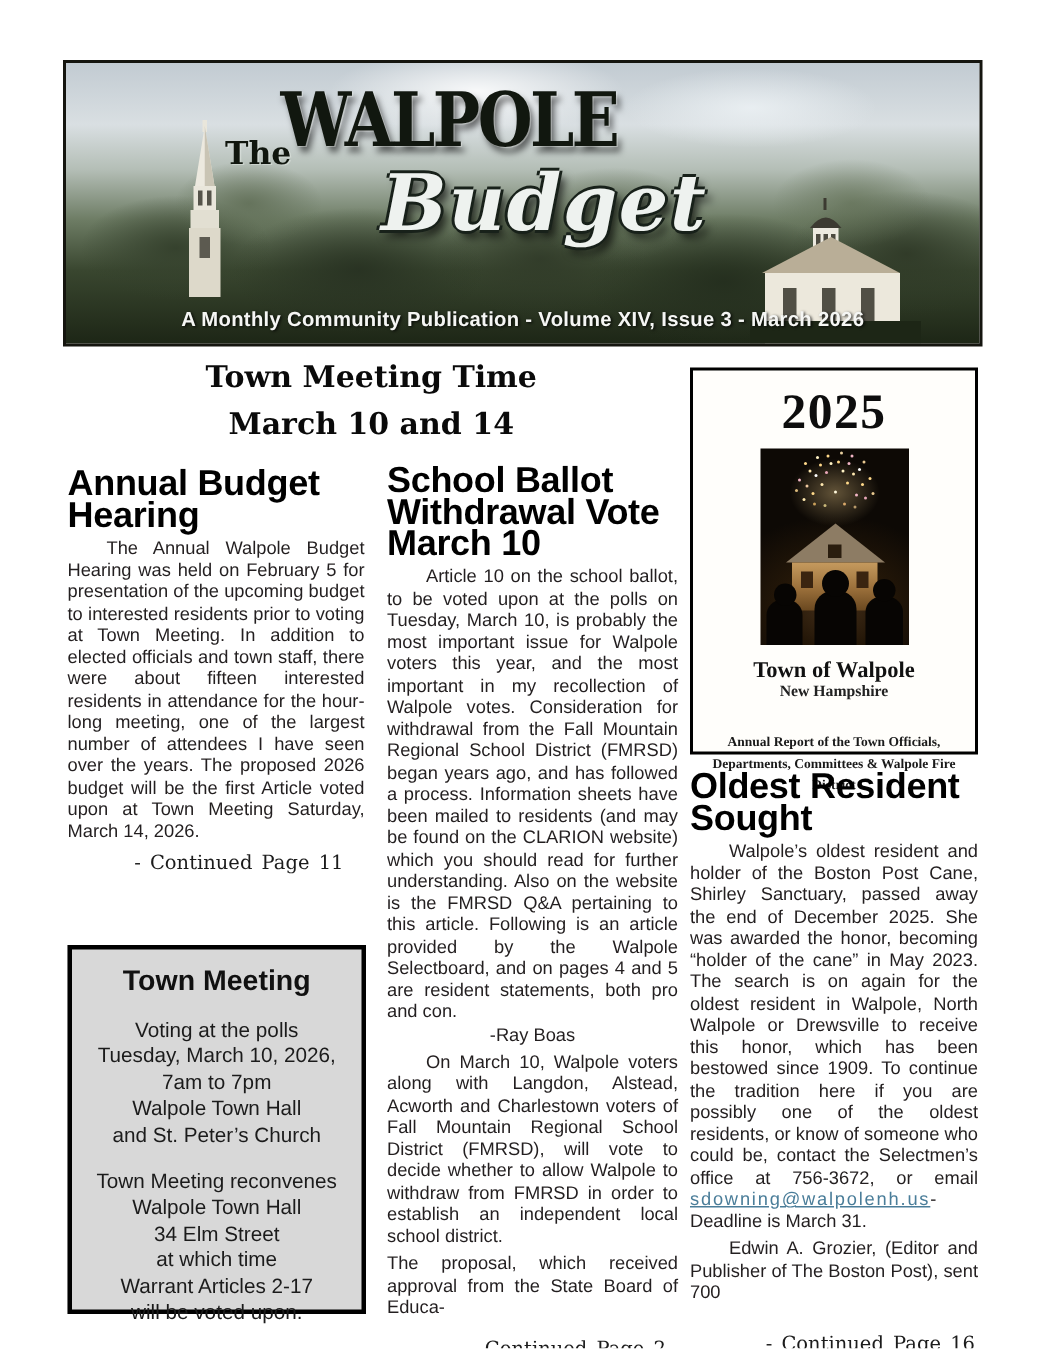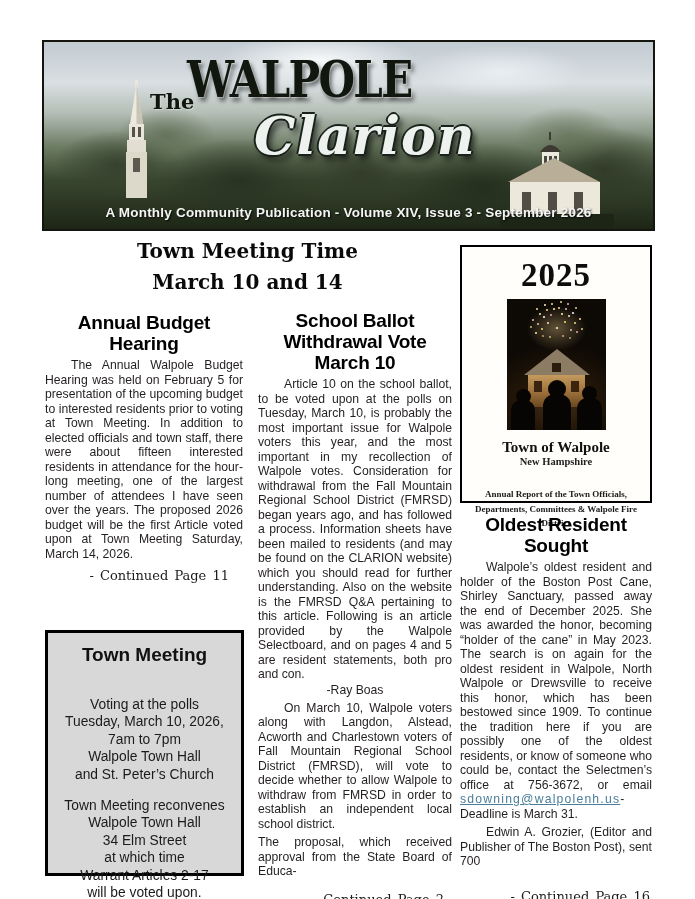--- a/index.html
+++ b/index.html
@@ -40,37 +40,37 @@
 
   
   .headline{position:absolute;left:45px;top:236px;width:405px;text-align:center;
     font-family:"DejaVu Serif",serif;font-weight:bold;font-size:20px;line-height:31px;color:#0a0a0a;}
 
   
   .col{position:absolute;}
   .col-left{left:45px;top:312px;width:198px;}
   .col-mid{left:258px;top:310px;width:194px;}
   .col-right{left:460px;top:245px;width:192px;}
-  h2.art{margin:0 0 4px 0;text-align:center;font-size:19px;line-height:21px;
+  h2.art{margin:0 0 4px 0;text-align:left;font-size:24px;line-height:21px;
     font-weight:bold;color:#000;letter-spacing:-.2px;}
   p.body{margin:4px 0 0 0;font-size:12.2px;line-height:14.5px;text-align:justify;color:#231f20;}
   p.ind{text-indent:26px;}
   .byline{margin-top:1px;text-align:center;font-size:12.2px;color:#231f20;}
   .continued{font-family:"DejaVu Serif",serif;font-size:13px;color:#1c1c1c;
     text-align:right;word-spacing:2px;}
   .cont-left{margin-top:7px;padding-right:14px;}
   .cont-mid{margin-top:13px;padding-right:8px;}
   .cont-right{margin-top:20px;padding-right:2px;}
   .gap-para{margin-top:16px;}
   a.email{color:#4a7d99;text-decoration:underline;letter-spacing:1.2px;}
 
   
   .tm-box{position:absolute;left:45px;top:630px;width:199px;height:246px;box-sizing:border-box;
     background:#d8d8d8;border:3px solid #000;text-align:center;padding-top:11px;}
-  .tm-title{font-size:19px;font-weight:bold;color:#111;margin-bottom:30px;}
+  .tm-title{font-size:19px;font-weight:bold;color:#111;margin-bottom:12px;}
   .tm-line{font-size:13.8px;line-height:17.4px;color:#1b1b1b;}
   .tm-gap{height:14px;}
 
   
   .cover{box-sizing:border-box;width:192px;height:258px;border:2px solid #000;background:#fffefb;
     text-align:center;margin-bottom:11px;}
   .cover-year{margin-top:12px;font-family:"Liberation Serif",serif;font-weight:bold;
     font-size:33px;letter-spacing:1px;color:#0d0d0d;line-height:33px;}
   .cover-photo{position:relative;width:99px;height:131px;margin:7px auto 0;overflow:hidden;
     background:radial-gradient(80px 60px at 50% 80%, #46301a 0%, #241708 45%, #0d0905 100%);}
@@ -135,22 +135,22 @@
       <rect x="55" y="2" width="2" height="8" fill="#3c3a31"></rect>
       <polygon points="14,52 60,28 106,52" fill="#b9ae97"></polygon>
       <rect x="16" y="52" width="90" height="47" fill="#ece8dc"></rect>
       <rect x="28" y="62" width="9" height="22" fill="#514f45"></rect>
       <rect x="54" y="62" width="9" height="26" fill="#514f45"></rect>
       <rect x="80" y="62" width="9" height="22" fill="#514f45"></rect>
       <rect x="6" y="84" width="114" height="15" fill="#1d2616"></rect>
     </svg>
     <div class="wm-the">The</div>
     <div class="wm-main">WALPOLE</div>
-    <div class="wm-script">Clarion</div>
-    <div class="banner">A Monthly Community Publication - Volume XIV, Issue 3 - September 2026</div>
+    <div class="wm-script">Budget</div>
+    <div class="banner">A Monthly Community Publication - Volume XIV, Issue 3 - March 2026</div>
   </div>
 
   <div class="headline">
     <div>Town Meeting Time</div>
     <div>March 10 and 14</div>
   </div>
 
   <div class="col col-left">
     <h2 class="art">Annual Budget Hearing</h2>
     <p class="body ind">The Annual Walpole Budget Hearing was held on February 5 for presentation of the upcoming budget to interested residents prior to voting at Town Meeting. In addition to elected officials and town staff, there were about fifteen interested residents in attendance for the hour-long meeting, one of the largest number of attendees I have seen over the years. The proposed 2026 budget will be the first Article voted upon at Town Meeting Saturday, March 14, 2026.</p>

